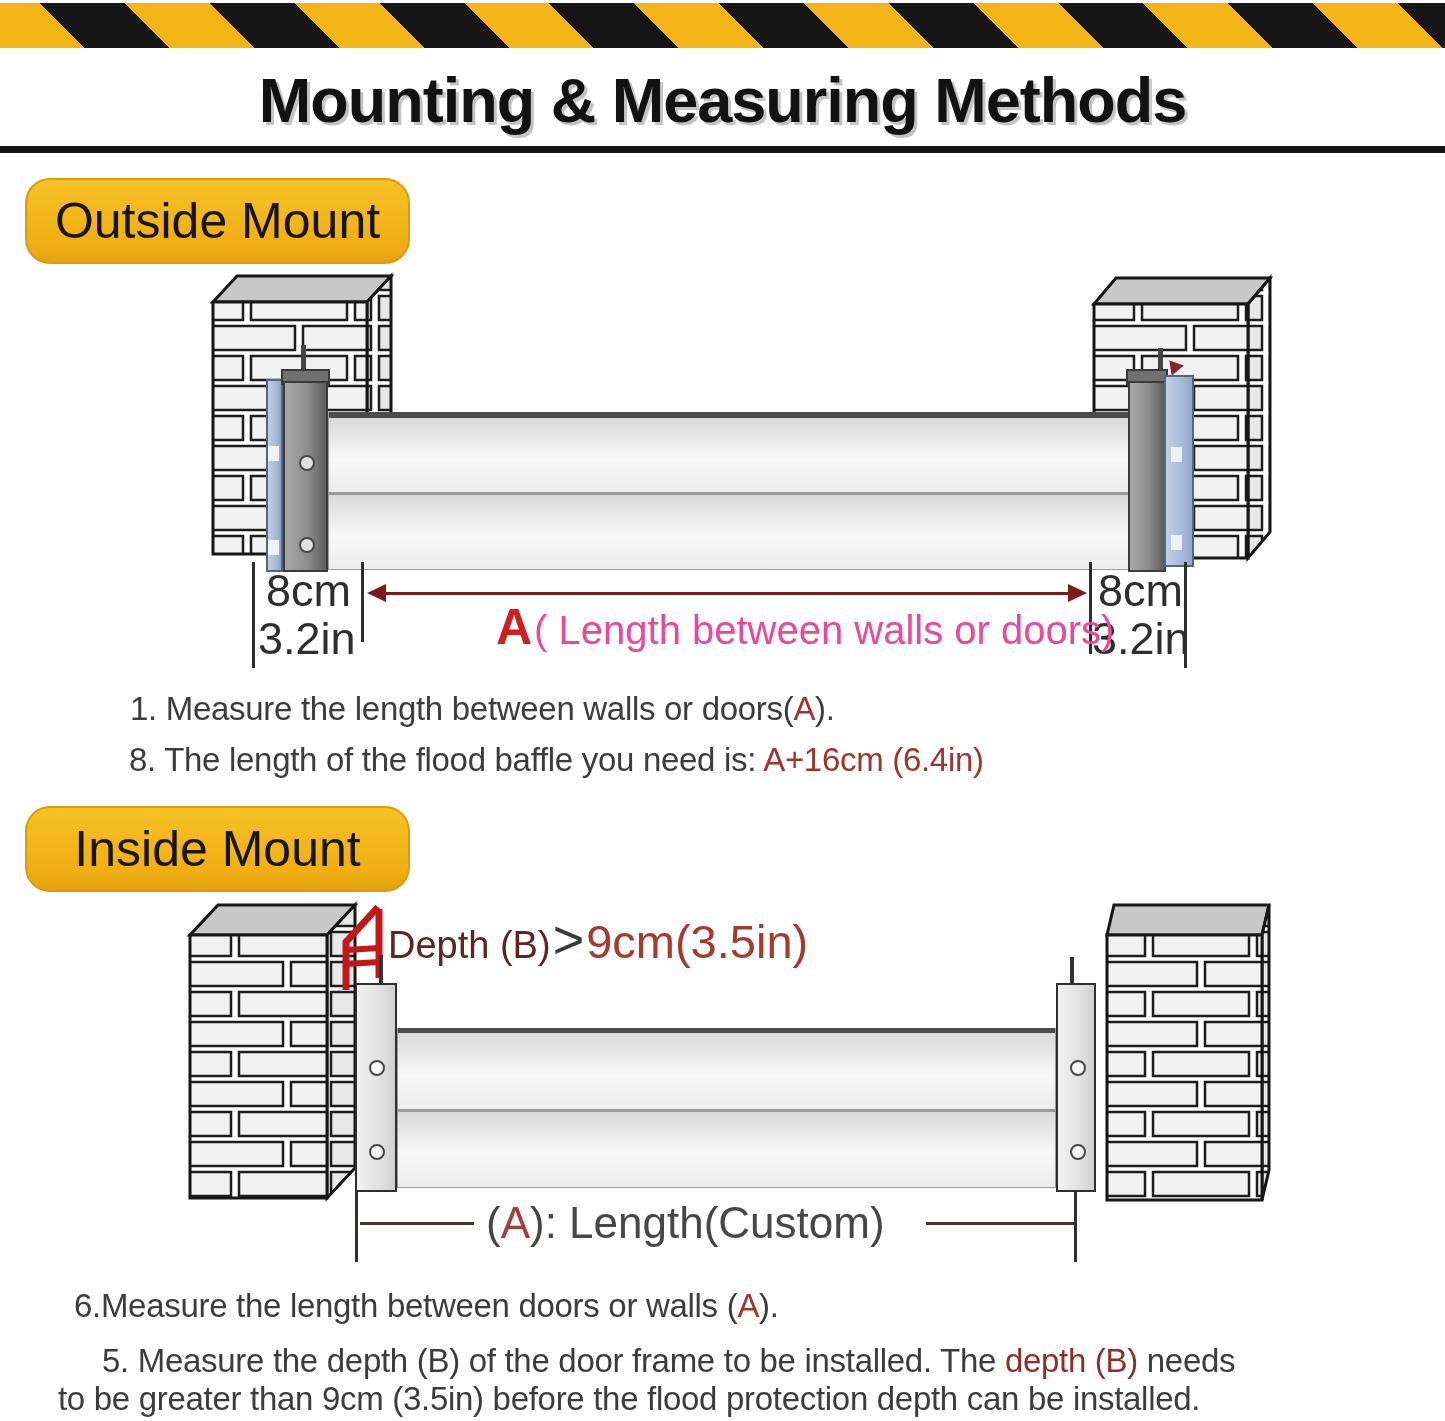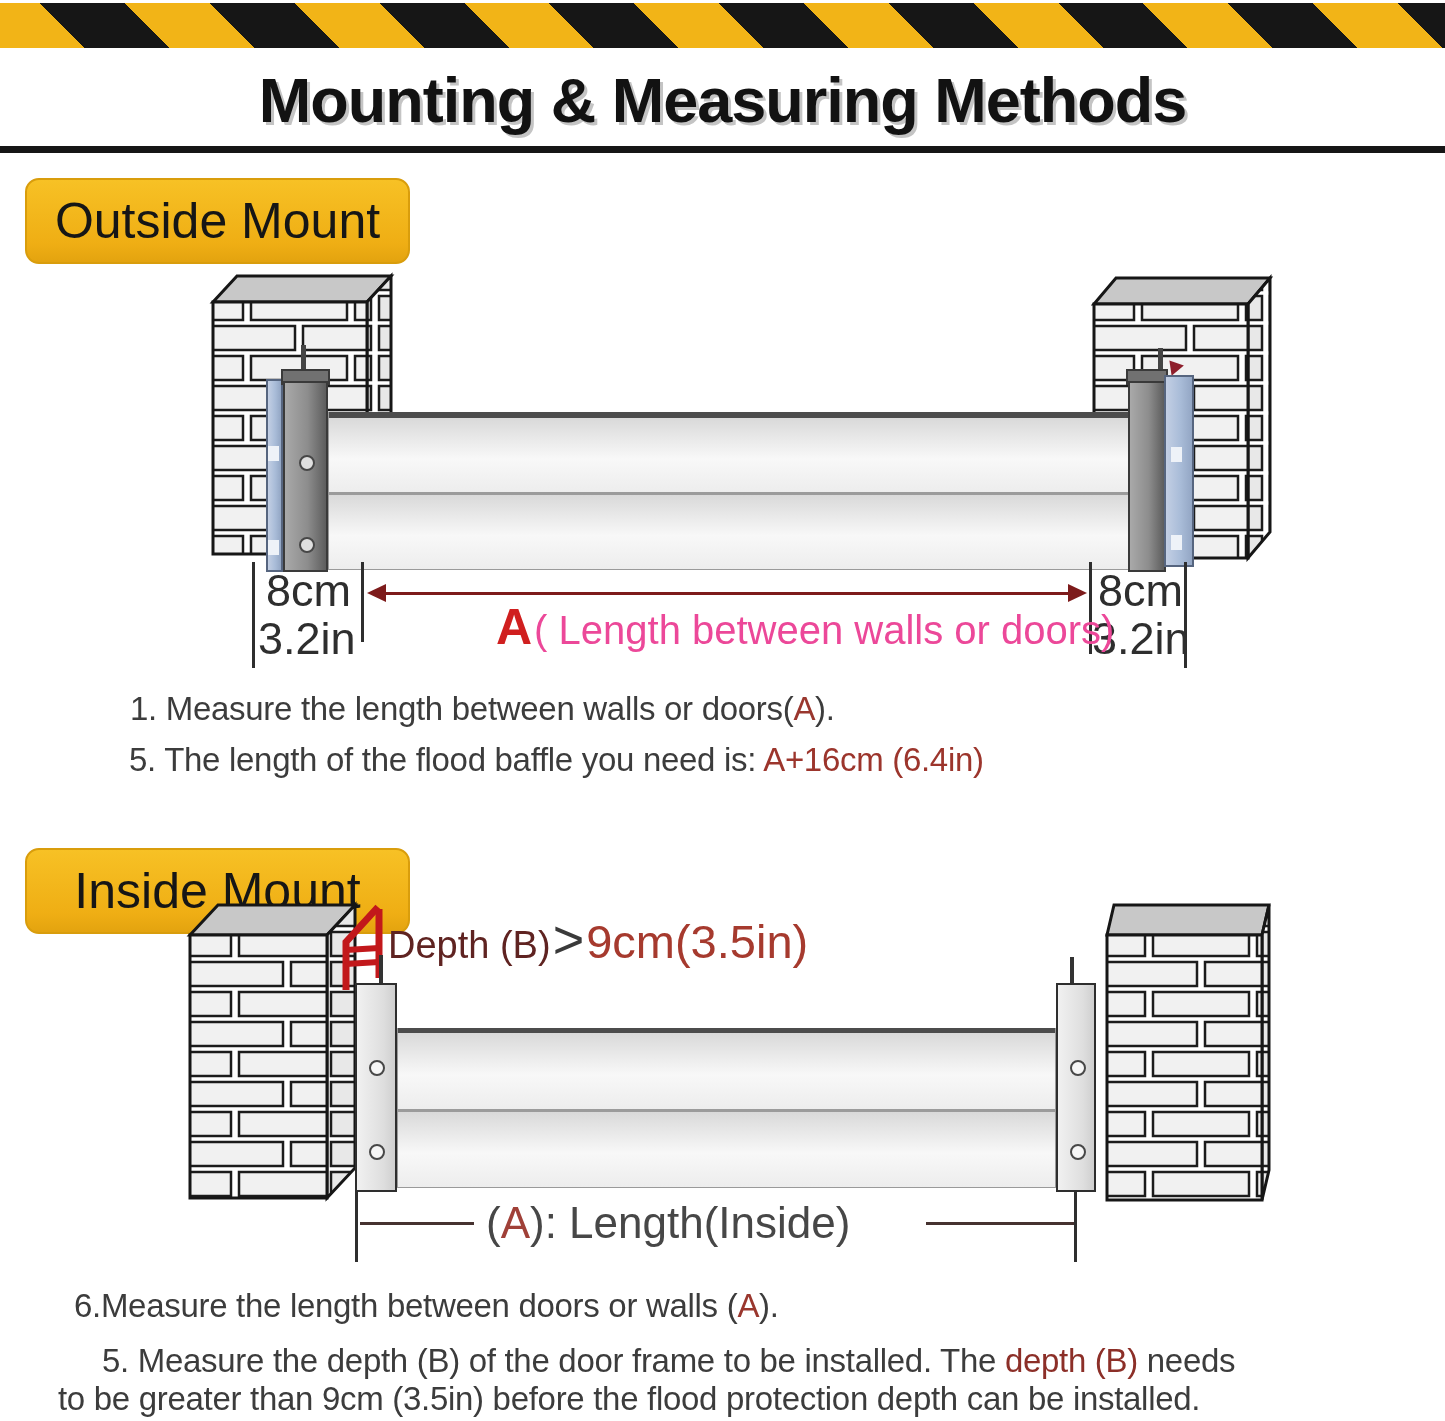--- a/index.html
+++ b/index.html
@@ -16,21 +16,21 @@
   .title{
     left:0;top:56px;width:1445px;height:88px;
     display:flex;align-items:center;justify-content:center;
     font-size:63px;font-weight:bold;color:#121212;letter-spacing:-1px;
     text-shadow:3px 3px 0 rgba(100,100,100,0.38);
     white-space:nowrap;
   }
   .title-rule{left:0;top:146px;width:1445px;height:7px;background:#161616;}
   
   .badge{
-    width:385px;height:86px;border-radius:14px;
+    width:385px;height:86px;border-radius:25px;
     background:linear-gradient(180deg,#f7c125 0%,#efae14 78%,#e3a30f 100%);
     border:2px solid #d99d0c;box-sizing:border-box;
     display:flex;align-items:center;justify-content:center;
     font-size:50px;color:#161616;white-space:nowrap;
   }
   
   .blue-strip{background:linear-gradient(90deg,#c3cfe4 0%,#a9bcd8 55%,#93a6c4 100%);
     border:2px solid #56657f;box-sizing:border-box;}
   .chan-dark{background:linear-gradient(90deg,#a9a9a9 0%,#8d8d8d 55%,#5d5d5d 100%);
     border:2px solid #3a3a3a;box-sizing:border-box;}
@@ -142,23 +142,23 @@
   <div class="abs meas" style="left:258px;top:616px;">3.2in</div>
   <div class="abs meas" style="left:1098px;top:568px;">8cm</div>
   <div class="abs meas" style="left:1092px;top:616px;">3.2in</div>
 
   <div class="abs span-label" style="left:496px;top:598px;">
     <span class="big-a">A</span>
     <span class="rest">( Length between walls or doors)</span>
   </div>
 
   <div class="abs step" style="left:130px;top:691px;"><span>1. Measure the length between walls or doors(</span><span style="color: rgb(154, 55, 46);">A</span><span>).</span></div>
-  <div class="abs step" style="left:129px;top:742px;"><span>5. The length of the flood baffle you need is: </span><span style="color: rgb(156, 53, 44);">A+16cm (6.4in)</span></div>
-
-  <div class="abs badge" style="left:25px;top:848px;">
+  <div class="abs step" style="left:129px;top:742px;"><span>8. The length of the flood baffle you need is: </span><span style="color: rgb(156, 53, 44);">A+16cm (6.4in)</span></div>
+
+  <div class="abs badge" style="left:25px;top:806px;">
     <span>Inside Mount</span>
   </div>
 
   <svg class="abs" style="left:183px;top:898px;" width="180" height="310" viewBox="0 0 180 310">
     <polygon points="7,37 144,37 172,7 35,7" fill="#c8c8c8" stroke="#161616" stroke-width="3"></polygon>
     <polygon points="144,37 172,7 172,270 144,300" fill="url(#brickS)" stroke="#161616" stroke-width="3"></polygon>
     <rect x="7" y="37" width="137" height="263" fill="url(#brickF)" stroke="#161616" stroke-width="3"></rect>
   </svg>
 
   <svg class="abs" style="left:1097px;top:898px;" width="175" height="310" viewBox="0 0 175 310">
@@ -194,19 +194,19 @@
 
   <div class="abs bolt" style="left:1070px;top:957px;width:4px;height:28px;background:#333;"></div>
   <div class="abs chan-light" style="left:1056px;top:983px;width:40px;height:209px;"></div>
   <div class="abs hole" style="left:1070px;top:1060px;background:#f6f6f6;"></div>
   <div class="abs hole" style="left:1070px;top:1144px;background:#f6f6f6;"></div>
 
   <div class="abs tick" style="left:355px;top:1192px;height:70px;"></div>
   <div class="abs tick" style="left:1074px;top:1192px;height:70px;"></div>
   <div class="abs mline2" style="left:360px;top:1222px;width:114px;"></div>
   <div class="abs mline2" style="left:926px;top:1222px;width:148px;"></div>
-  <div class="abs len-label" style="left:486px;top:1198px;"><span>(</span><span style="color: rgb(160, 64, 56);">A</span><span>): Length(Inside)</span></div>
+  <div class="abs len-label" style="left:486px;top:1198px;"><span>(</span><span style="color: rgb(160, 64, 56);">A</span><span>): Length(Custom)</span></div>
 
   <div class="abs step" style="left:74px;top:1288px;"><span>6.Measure the length between doors or walls (</span><span style="color: rgb(154, 55, 46);">A</span><span>).</span></div>
   <div class="abs step" style="left:102px;top:1343px;"><span>5. Measure the depth (B) of the door frame to be installed. The </span><span style="color: rgb(140, 47, 40);">depth (B)</span><span> needs</span></div>
   <div class="abs step" style="left:58px;top:1381px;"><span>to be greater than 9cm (3.5in) before the flood protection depth can be installed.</span></div>
 
 </div>
 
 </body></html>

